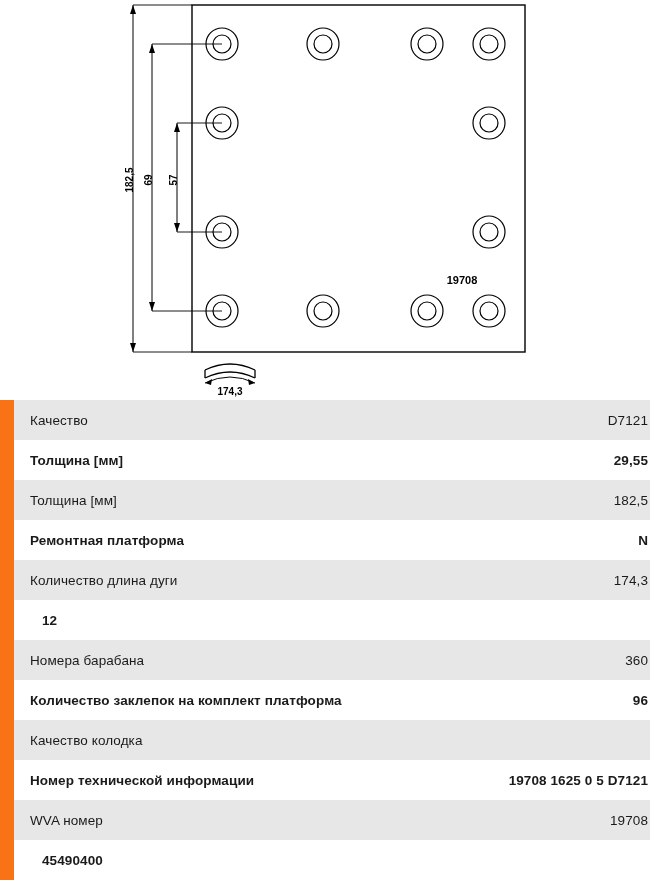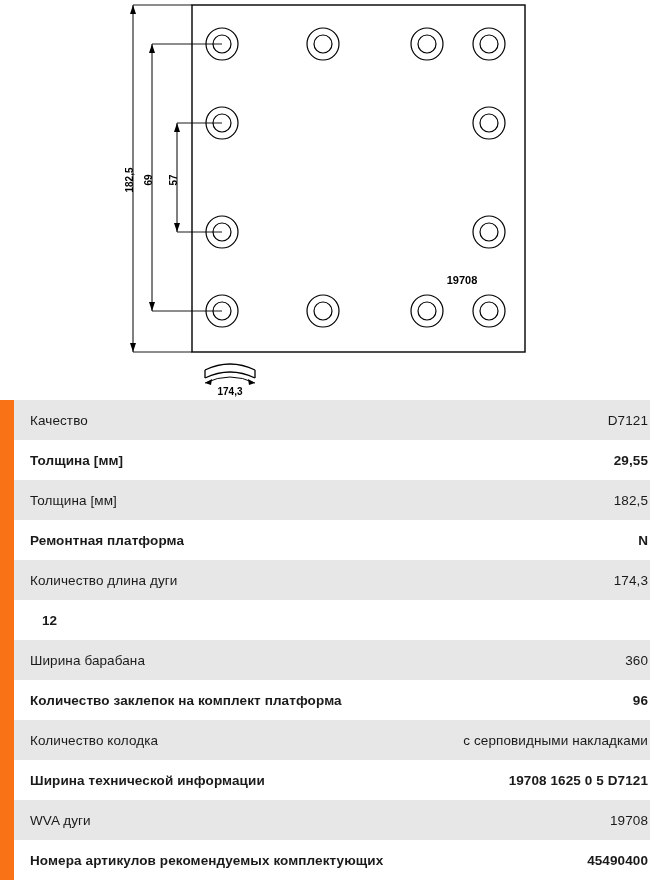--- a/index.html
+++ b/index.html
@@ -197,38 +197,36 @@
         <div class="spec-value">N</div>
       </div>
       <div class="spec-row shaded">
         <div class="spec-label">Количество длина дуги</div>
         <div class="spec-value">174,3</div>
       </div>
       <div class="spec-row plain">
         <div class="spec-value">12</div>
       </div>
       <div class="spec-row shaded">
-        <div class="spec-label">Ширина барабана</div>
+        <div class="spec-label">Номера барабана</div>
         <div class="spec-value">360</div>
       </div>
       <div class="spec-row plain">
         <div class="spec-label">Количество заклепок на комплект платформа</div>
         <div class="spec-value">96</div>
       </div>
       <div class="spec-row shaded">
-        <div class="spec-label">Количество колодка</div>
-        <div class="spec-value">с серповидными накладками</div>
-      </div>
-      <div class="spec-row plain">
-        <div class="spec-label">Ширина технической информации</div>
+        <div class="spec-label">Качество колодка</div>
+      </div>
+      <div class="spec-row plain">
+        <div class="spec-label">Номер технической информации</div>
         <div class="spec-value">19708 1625 0 5 D7121</div>
       </div>
       <div class="spec-row shaded">
-        <div class="spec-label">WVA дуги</div>
+        <div class="spec-label">WVA номер</div>
         <div class="spec-value">19708</div>
       </div>
       <div class="spec-row plain">
-        <div class="spec-label">Номера артикулов рекомендуемых комплектующих</div>
         <div class="spec-value">45490400</div>
       </div>
     </div>
 
 </div>
 
 </body></html>

